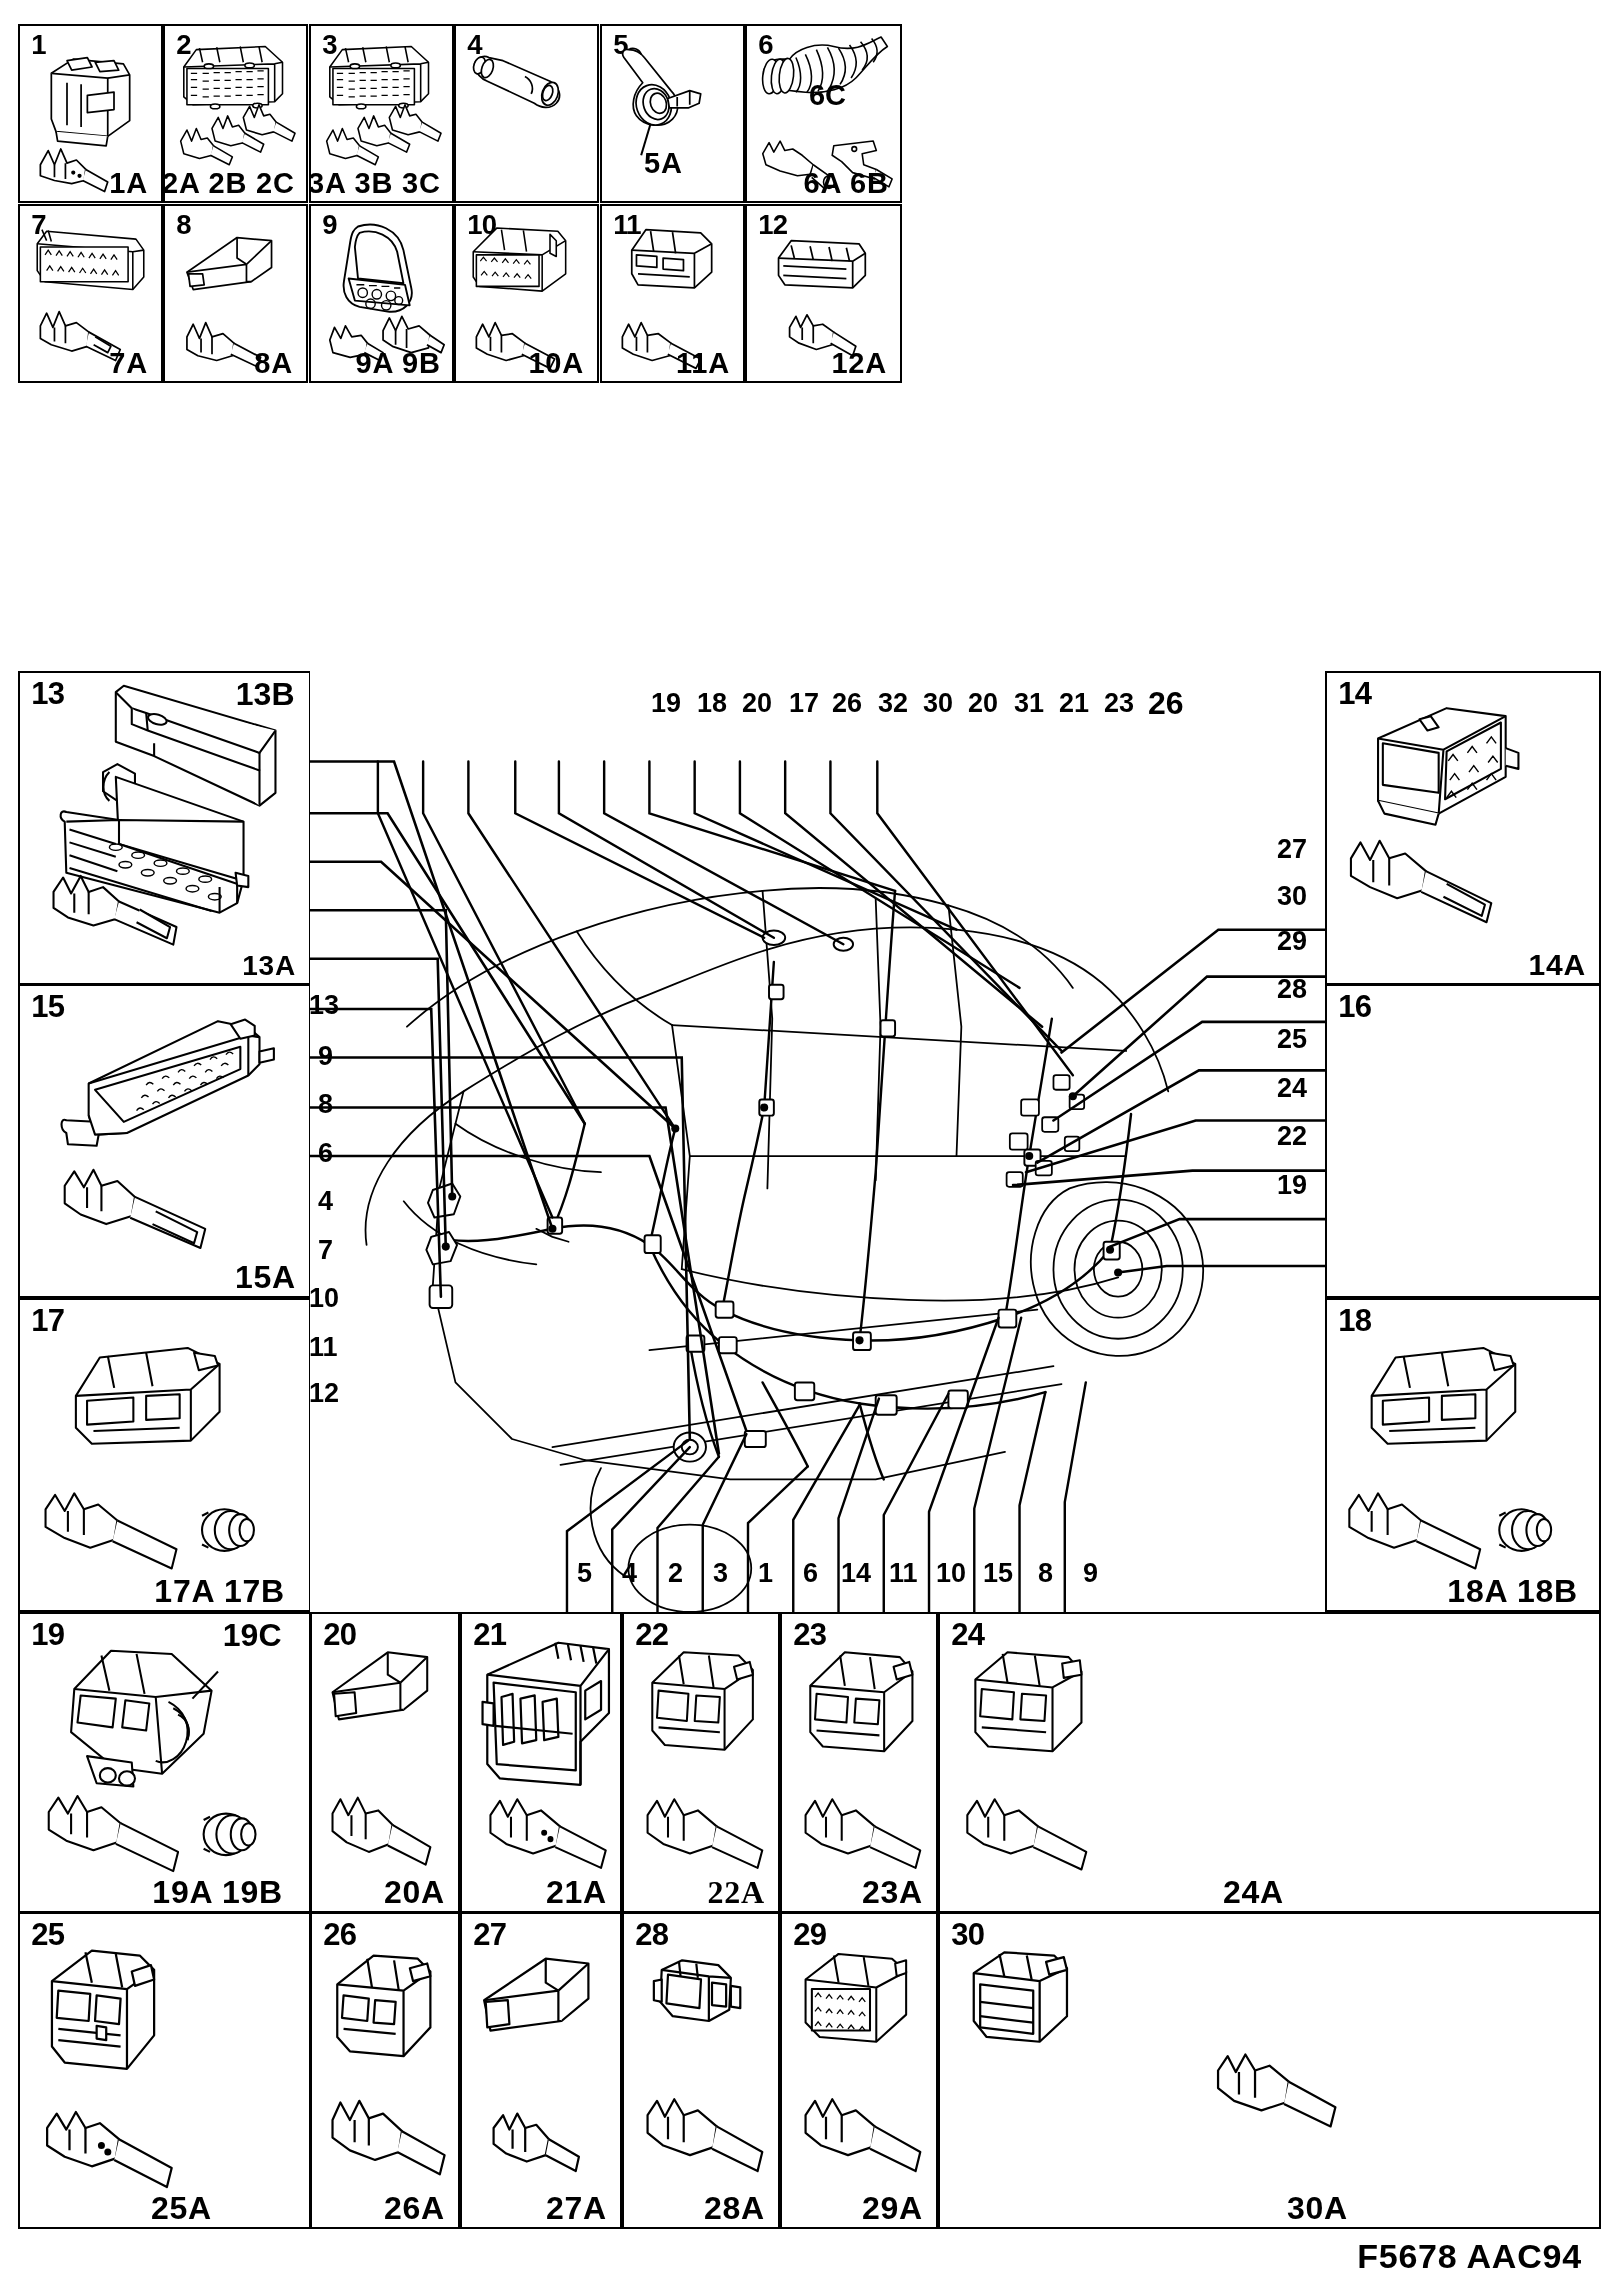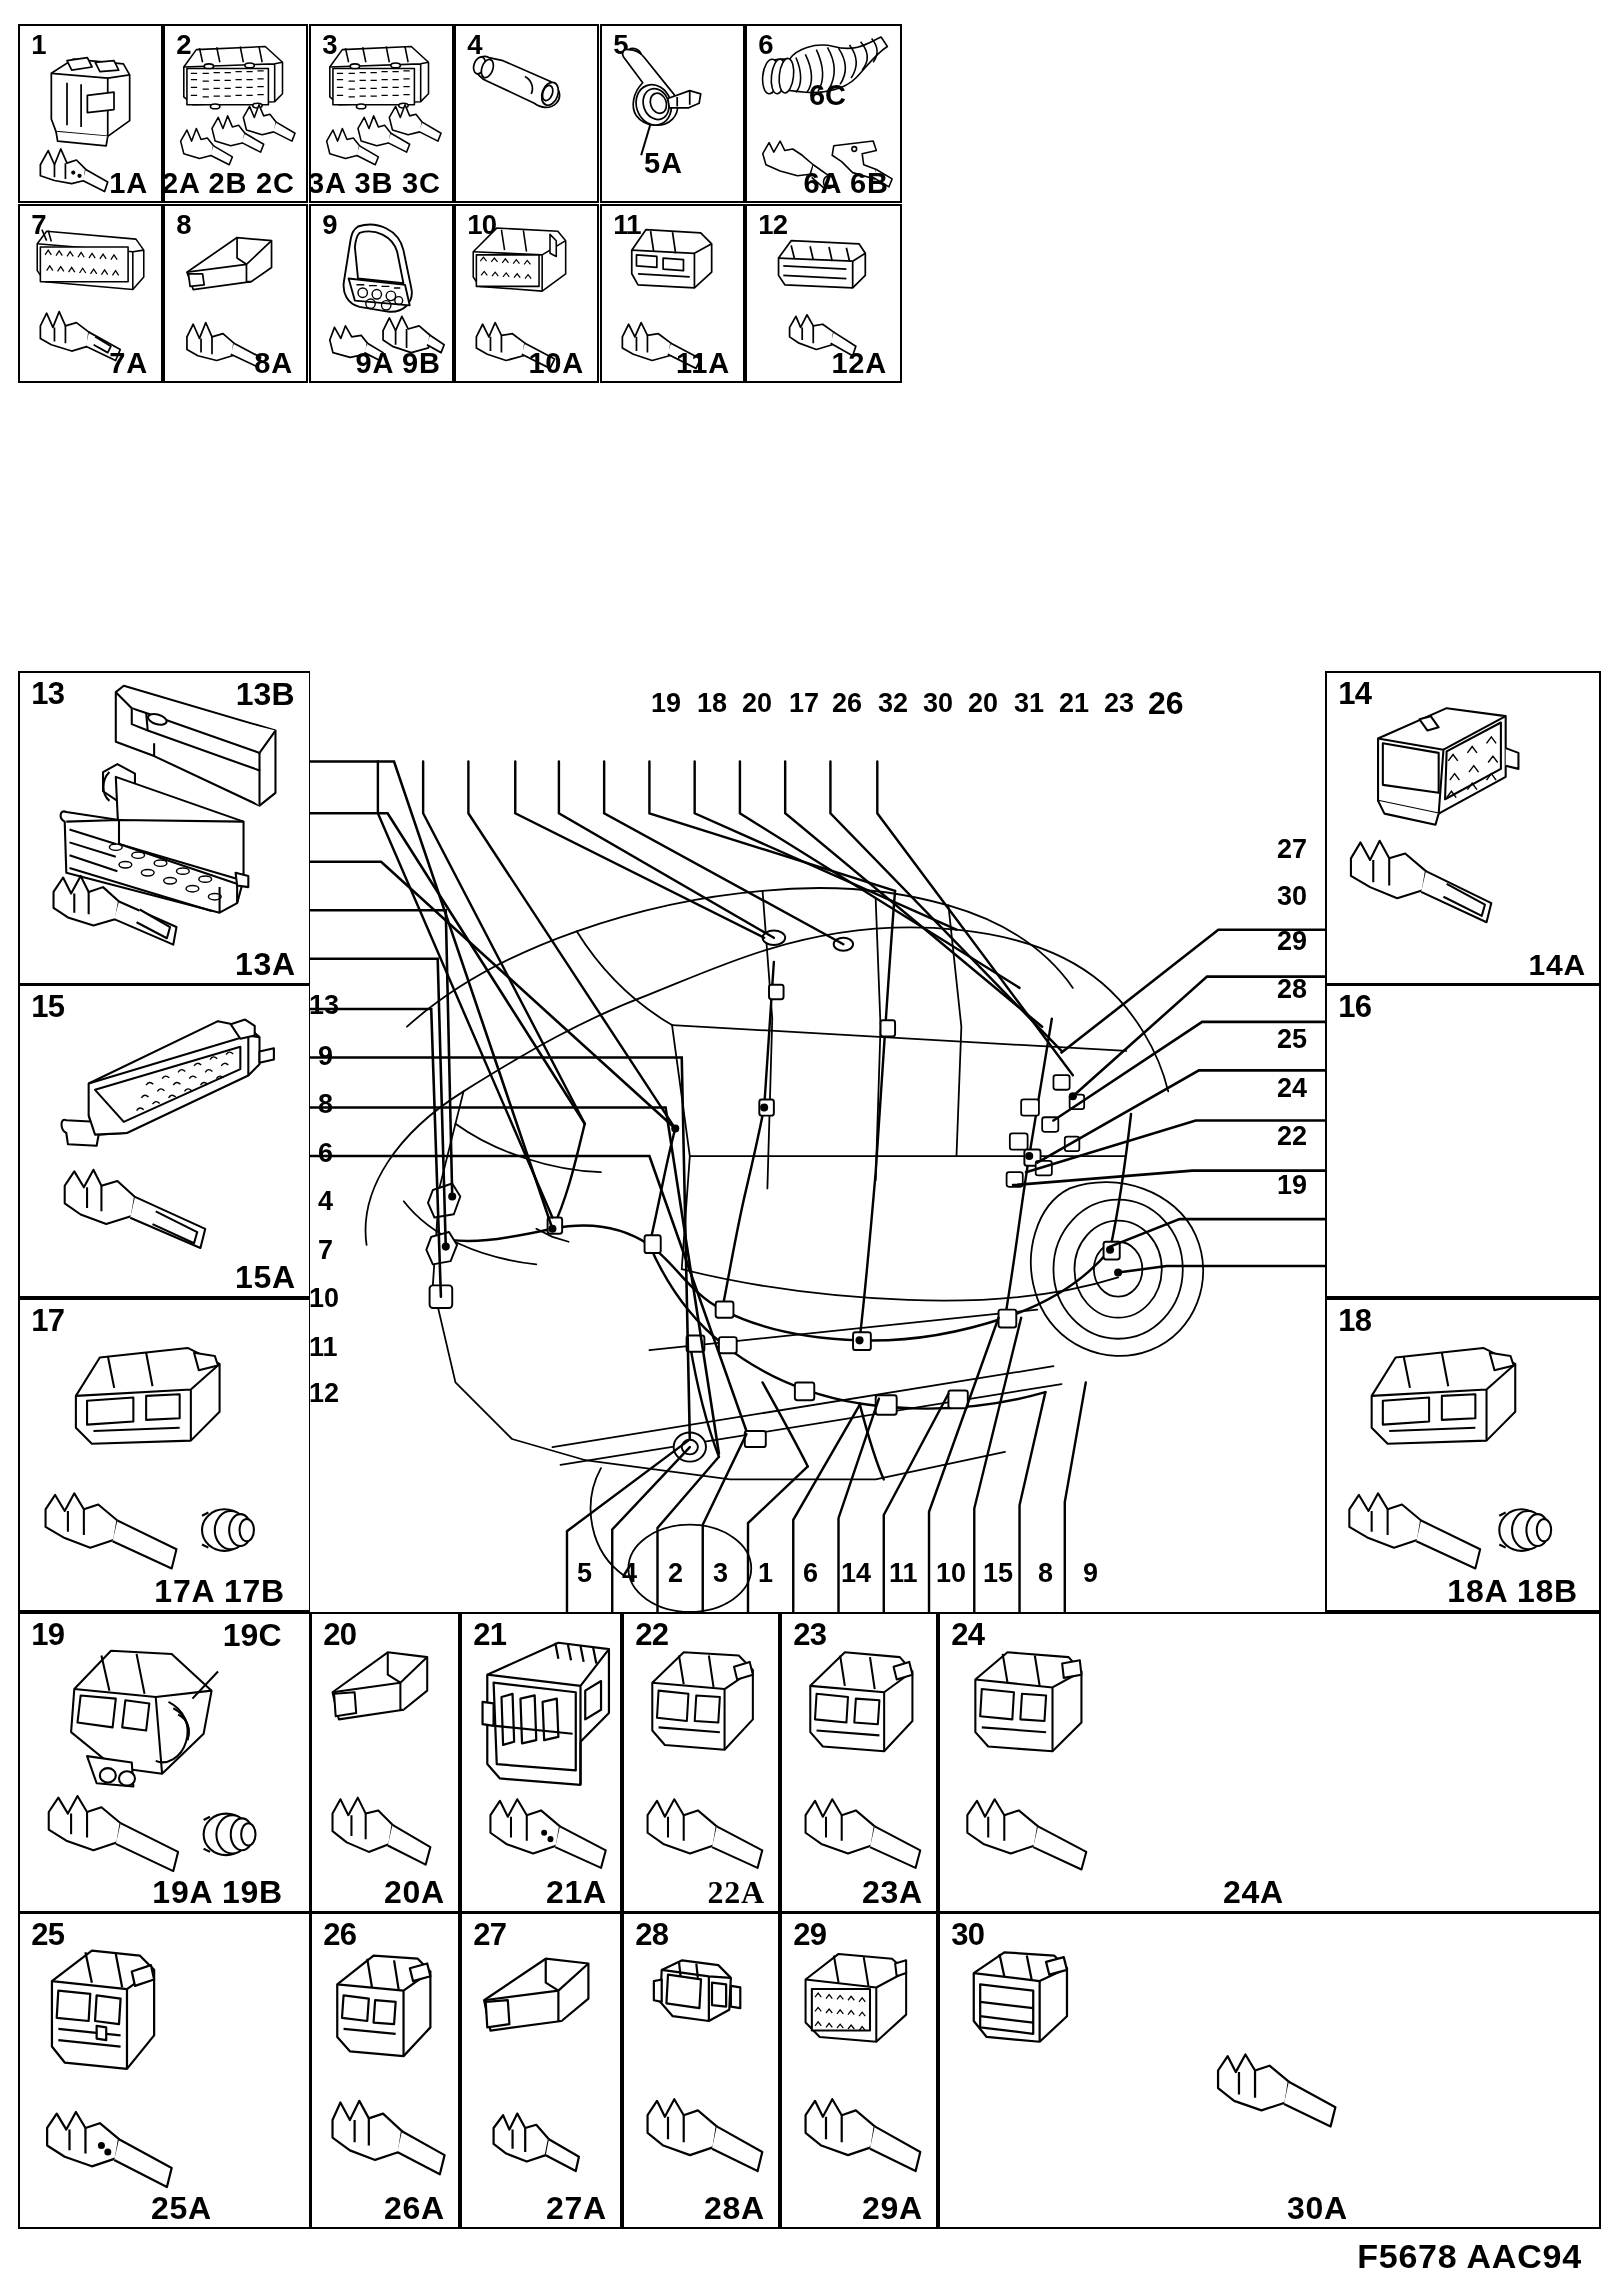--- a/index.html
+++ b/index.html
@@ -438,21 +438,21 @@
         </g>
         <g fill="#fff" stroke="#000" stroke-width="2.6" stroke-linejoin="round">
           <path d="M42 274 L54 256 L64 276 L76 254 L86 274 L104 268 L124 286 L120 308 L92 316 L60 306 L42 294 Z"></path>
           <path d="M124 286 L196 318 L192 340 L118 308"></path>
           <path d="M68 276 L68 300 M86 274 L86 302"></path>
           <path d="M150 296 L188 318 L184 332 L146 312"></path>
         </g>
       </svg>
     </div>
     <div class="sub-tr" style="font-size:32px;">13B</div>
-    <div class="caption" style="font-size:32px;text-align:right;">13A</div>
+    <div class="caption" style="font-size:28px;text-align:right;">13A</div>
   </div>
 
   <div class="cell" style="left:18px; top:984px; width:293px; height:314px;">
     <div class="num" style="font-size:31px;">15</div>
     <div class="art">
       <svg viewBox="0 0 362 388" preserveAspectRatio="none">
         <g fill="#fff" stroke="#000" stroke-width="2.6" stroke-linejoin="round">
           <path d="M86 122 L248 44 L286 52 L300 64 L300 98 L286 112 L134 184 L94 186 L86 162 Z"></path>
           <path d="M86 122 L286 62 L300 64 M286 62 L286 112"></path>
           <path d="M94 130 L276 76 L276 104 L130 170 Z"></path>

